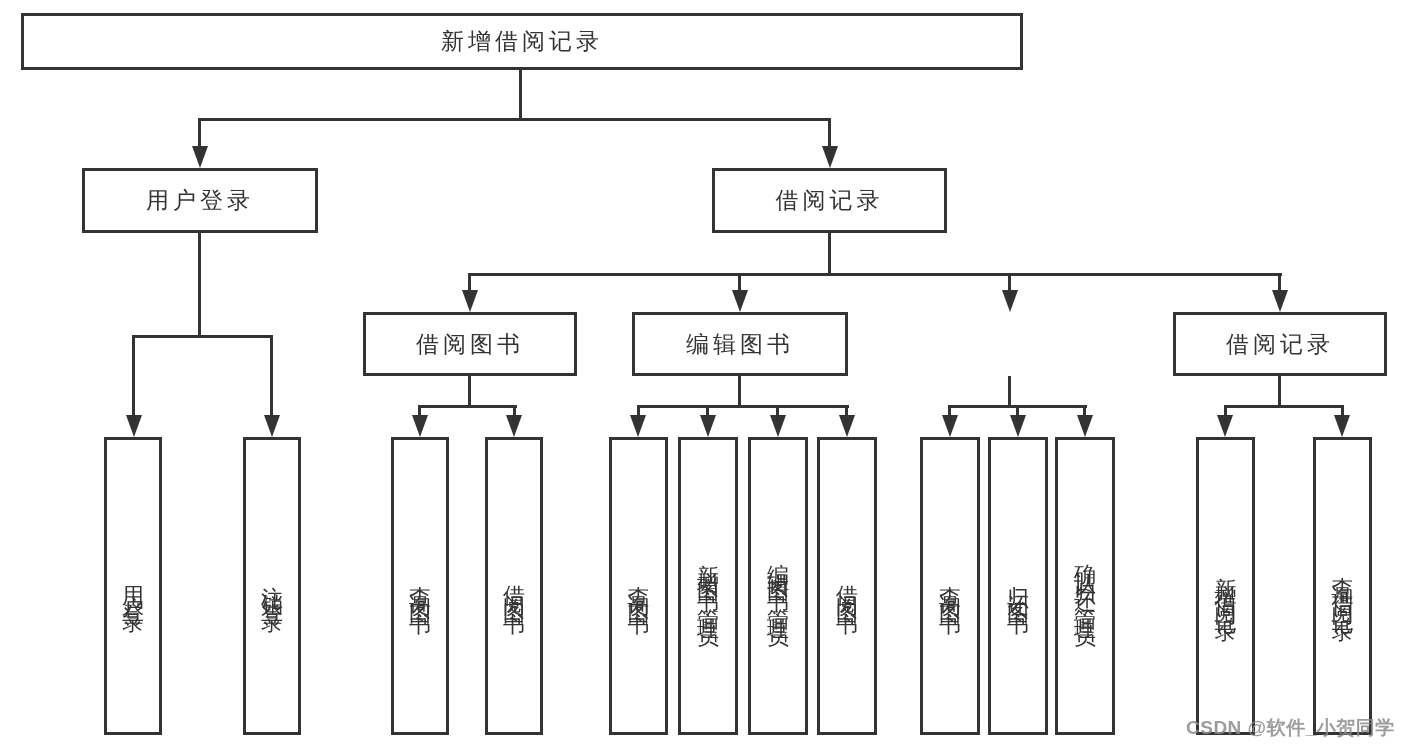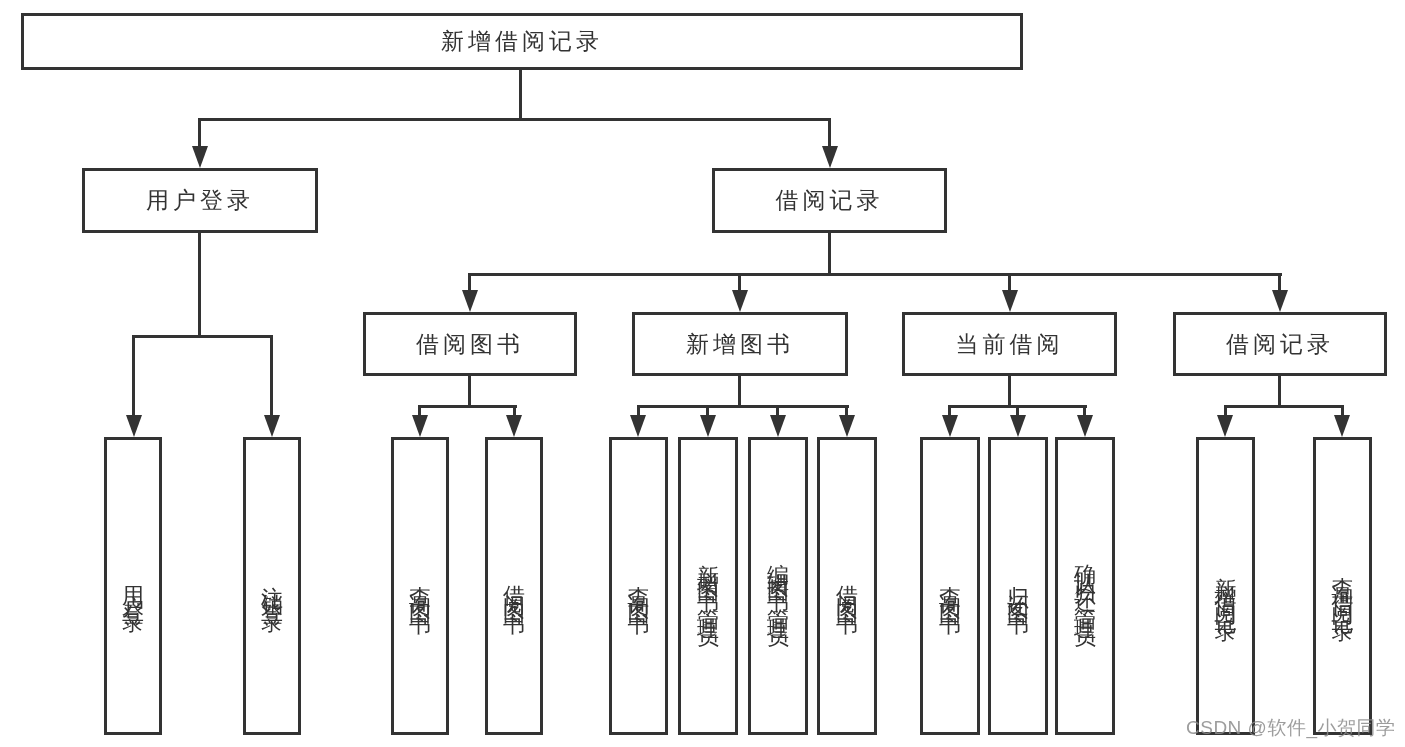--- a/index.html
+++ b/index.html
@@ -42,20 +42,21 @@
   }
   .watermark{
     position:absolute;
     left:1186px;top:715px;
     font-size:19px;
     color:#8c8c8c;
     opacity:0.85;
     white-space:nowrap;
     z-index:10;
     letter-spacing:0.5px;
+    font-weight:bold;
   }
 </style>
 </head>
 <body>
 
 <div class="canvas">
 
   <div class="box" style="left:21px;top:13px;width:1002px;height:57px">
     <span class="lbl">新增借阅记录</span>
   </div>
@@ -95,24 +96,21 @@
     <span class="vline" style="left:1008px;top:273px;height:21px"></span>
     <span class="arrow" style="left:1002px;top:290px"></span>
     <span class="vline" style="left:1278px;top:273px;height:21px"></span>
     <span class="arrow" style="left:1272px;top:290px"></span>
   </div>
 
   <div class="box" style="left:363px;top:312px;width:214px;height:64px">
     <span class="lbl">借阅图书</span>
   </div>
   <div class="box" style="left:632px;top:312px;width:216px;height:64px">
-    <span class="lbl">新增图书</span>
-  </div>
-  <div class="box" style="left:902px;top:312px;width:215px;height:64px">
-    <span class="lbl">当前借阅</span>
+    <span class="lbl">编辑图书</span>
   </div>
   <div class="box" style="left:1173px;top:312px;width:214px;height:64px">
     <span class="lbl">借阅记录</span>
   </div>
 
   <div>
     <span class="vline" style="left:468px;top:376px;height:29px"></span>
     <span class="hline" style="left:418px;top:405px;width:99px"></span>
     <span class="vline" style="left:418px;top:405px;height:14px"></span>
     <span class="arrow" style="left:412px;top:415px"></span>

